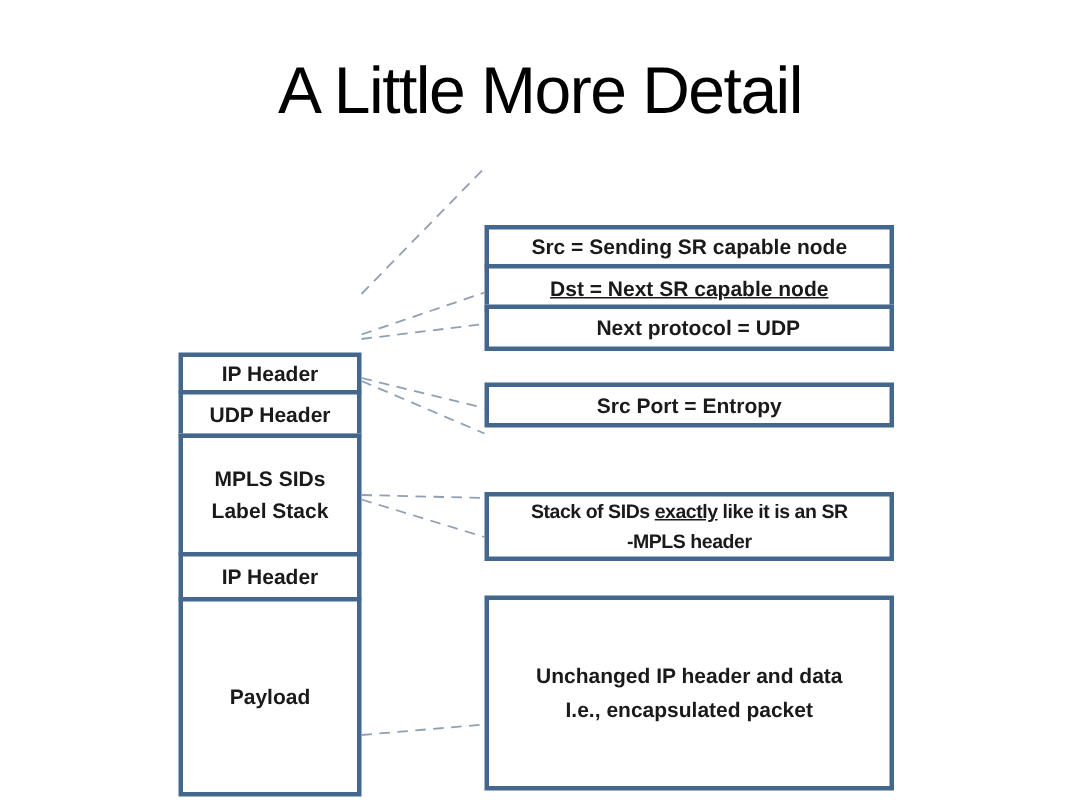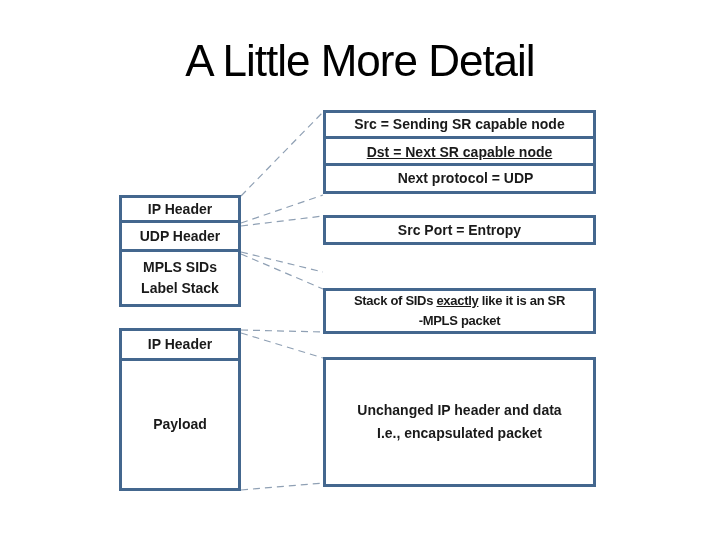--- a/index.html
+++ b/index.html
@@ -42,20 +42,21 @@
     background: #ffffff;
     display: flex;
     flex-direction: column;
     align-items: center;
     justify-content: center;
     text-align: center;
     font-weight: bold;
     font-size: 14px;
     color: var(--text, #1a1a1a);
     line-height: 21px;
+    margin-top: 40px;
   }
   .lbox { left: 119px; width: 122px; }
   .rbox { left: 323px; width: 273px; }
   .pre { white-space: pre-line; }
   .nowrap { white-space: nowrap; }
   .stack-note { font-size: 13px; letter-spacing: -0.3px; line-height: 20px; }
   .em { text-decoration: underline; }
 </style>
 </head>
 <body>
@@ -70,34 +71,34 @@
       <line x1="241" y1="226" x2="323" y2="216" stroke="#8FA0B4" stroke-width="1.2" stroke-dasharray="7 5"></line>
       <line x1="241" y1="252" x2="323" y2="272" stroke="#8FA0B4" stroke-width="1.2" stroke-dasharray="7 5"></line>
       <line x1="241" y1="254" x2="323" y2="289" stroke="#8FA0B4" stroke-width="1.2" stroke-dasharray="7 5"></line>
       <line x1="241" y1="330" x2="323" y2="332" stroke="#8FA0B4" stroke-width="1.2" stroke-dasharray="7 5"></line>
       <line x1="241" y1="333" x2="323" y2="358" stroke="#8FA0B4" stroke-width="1.2" stroke-dasharray="7 5"></line>
       <line x1="241" y1="490" x2="323" y2="483" stroke="#8FA0B4" stroke-width="1.2" stroke-dasharray="7 5"></line>
     </svg>
 
   <div class="box lbox pre" style="top:195px;height:28px;">IP Header</div>
   <div class="box lbox pre" style="top:220px;height:32px;">UDP Header</div>
-  <div class="box lbox pre" style="top:249px;height:58px;">MPLS SIDs
+  <div class="box lbox pre" style="top:249px;height:82px;">MPLS SIDs
 Label Stack</div>
   <div class="box lbox pre" style="top:328px;height:33px;">IP Header</div>
   <div class="box lbox pre" style="top:358px;height:133px;">Payload</div>
 
   <div class="box rbox" style="top:110px;height:29px;">Src = Sending SR capable node</div>
   <div class="box rbox" style="top:136px;height:32px;text-decoration:underline;">Dst = Next SR capable node</div>
   <div class="box rbox" style="top:163px;height:31px;padding-left:12px;">Next protocol = UDP</div>
 
   <div class="box rbox" style="top:215px;height:30px;">Src Port = Entropy</div>
 
   <div class="box rbox stack-note" style="top:288px;height:46px;">
     <div class="nowrap"><span>Stack of SIDs </span><span class="em">exactly</span><span> like it is an SR</span></div>
-    <div class="nowrap">-MPLS packet</div>
+    <div class="nowrap">-MPLS header</div>
   </div>
 
   <div class="box rbox" style="top:357px;height:130px;line-height:23px;">
     <div>Unchanged IP header and data</div>
     <div>I.e., encapsulated packet</div>
   </div>
 
 </div>
 
 </body></html>

